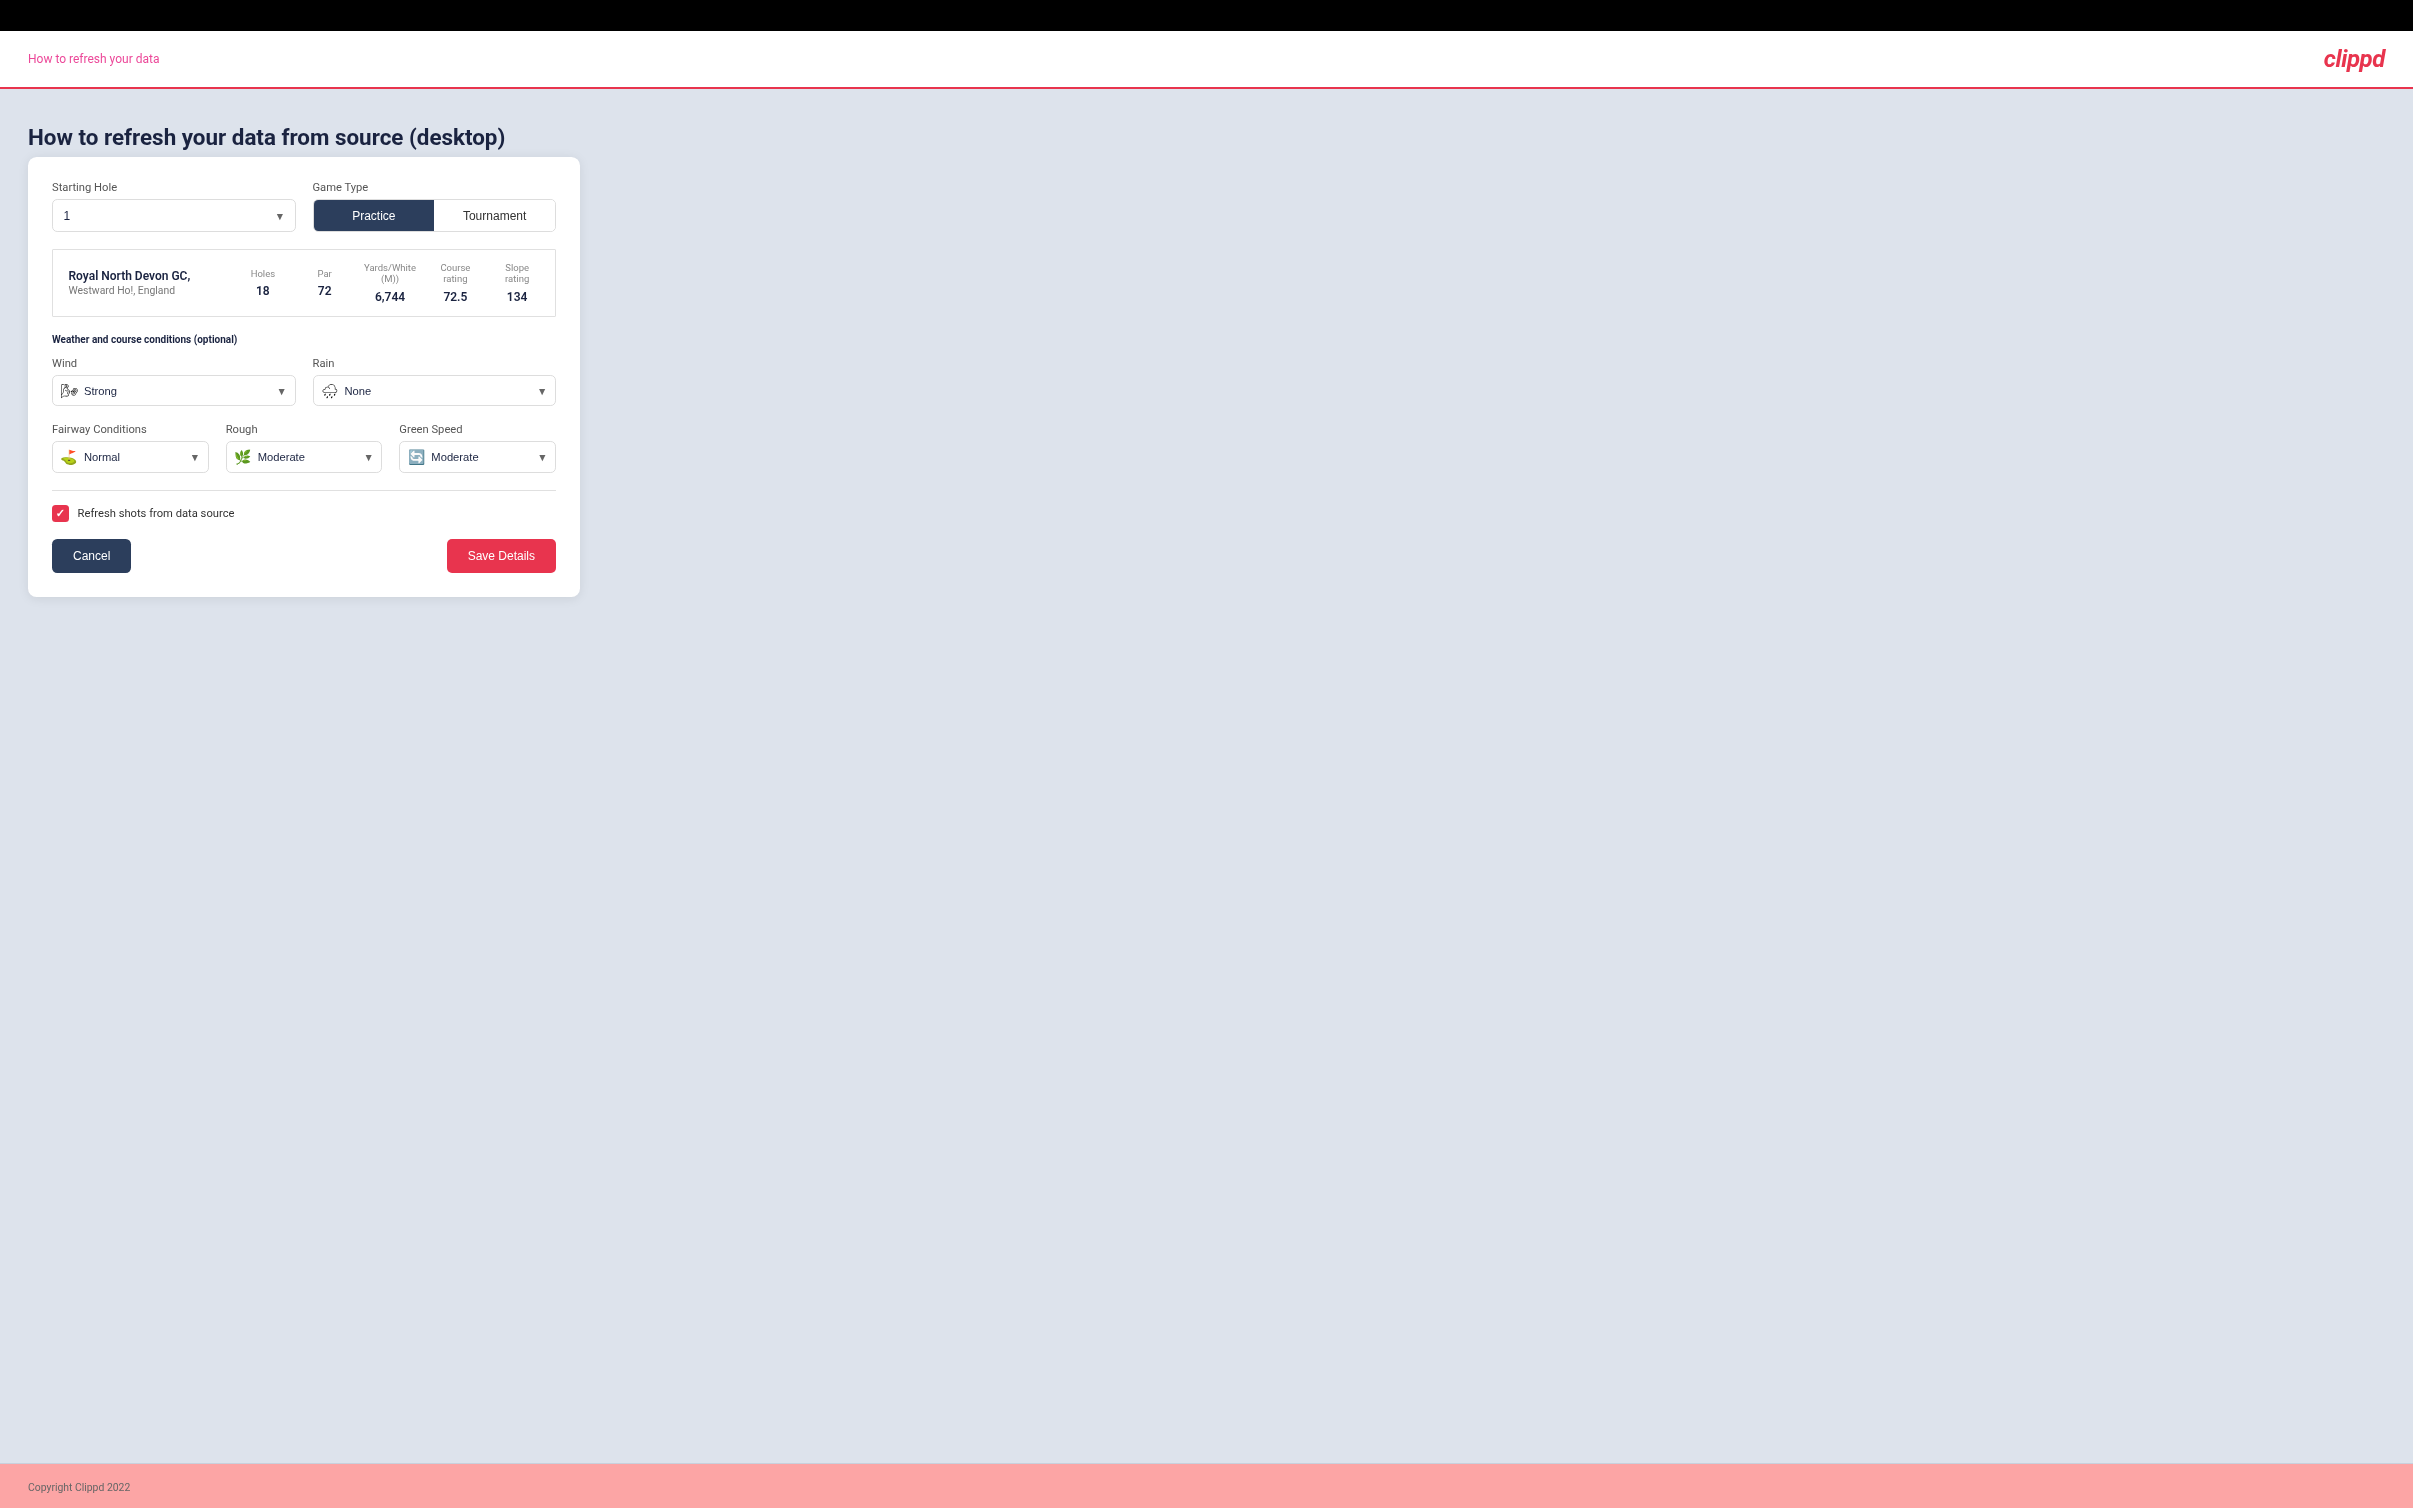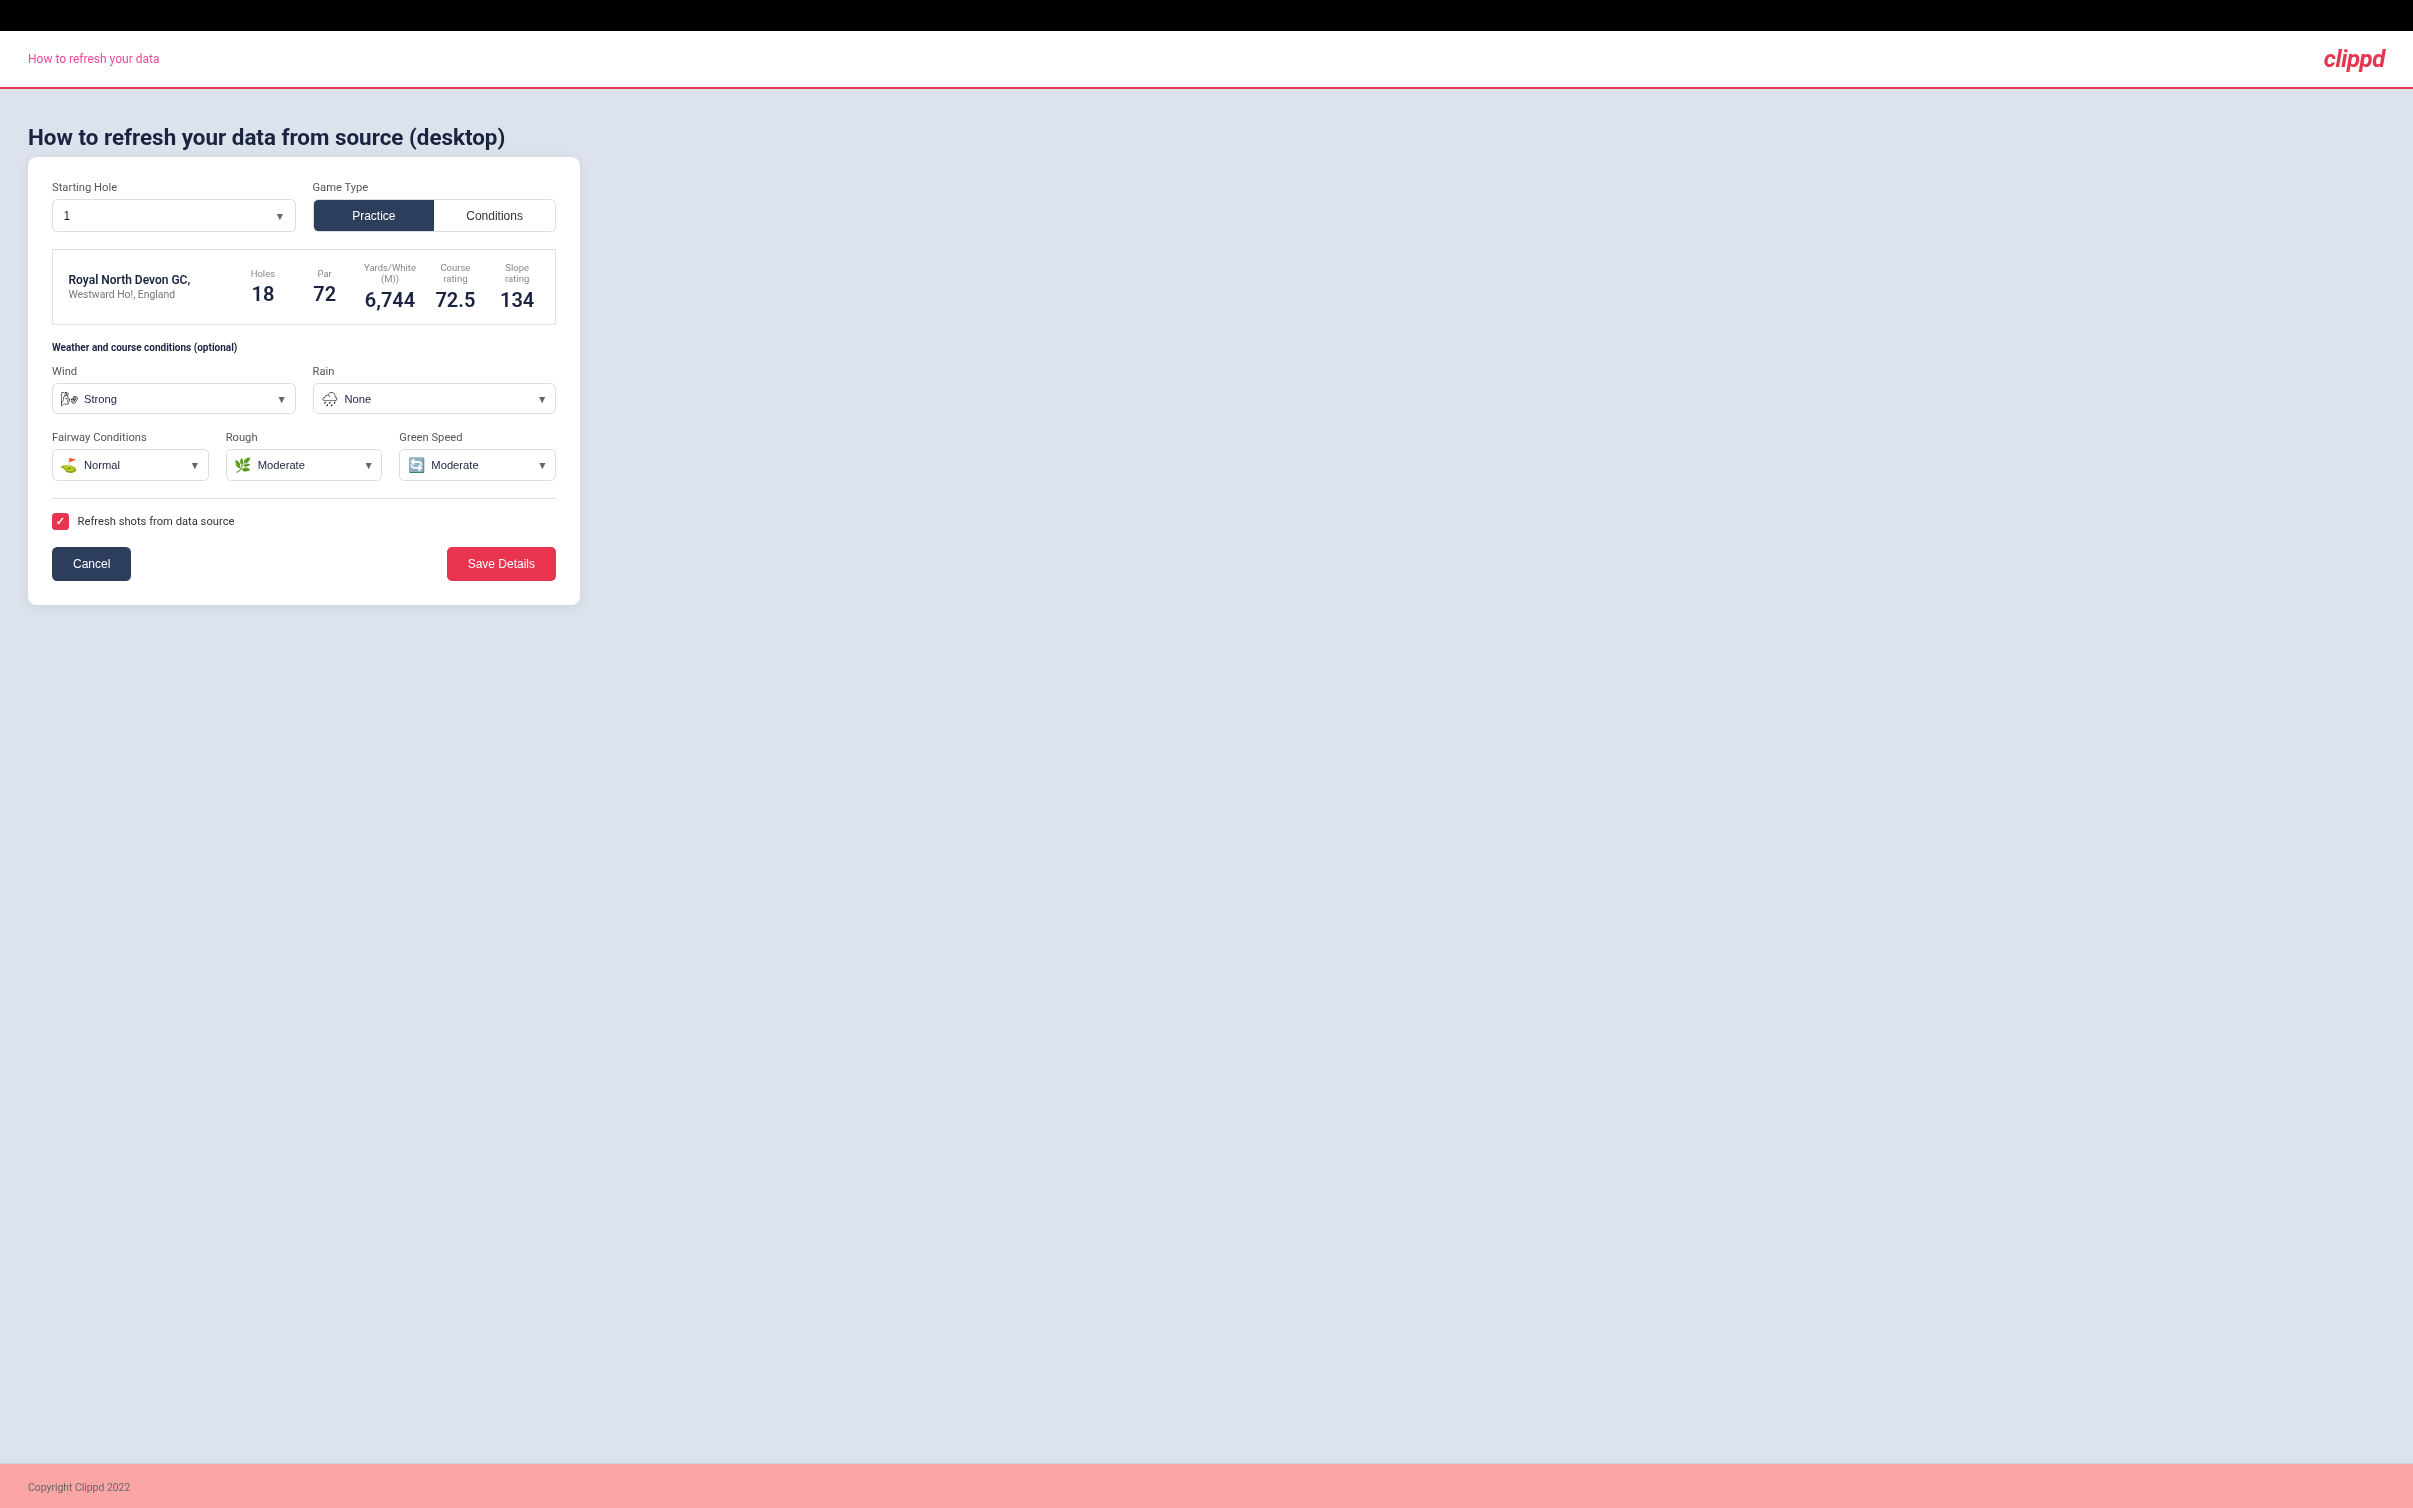--- a/index.html
+++ b/index.html
@@ -181,21 +181,21 @@
     }
 
     .stat-label {
       font-size: 9.5px;
       color: #888;
       display: block;
       margin-bottom: 3.5px;
     }
 
     .stat-value {
-      font-size: 20px;
+      font-size: 12px;
       font-weight: 600;
       color: #1a2340;
     }
 
     .section-title {
       font-size: 10px;
       font-weight: 700;
       color: #1a2340;
       margin-bottom: 12px;
     }
@@ -362,21 +362,21 @@
               <option>1</option>
               <option>10</option>
             </select>
             <span class="select-arrow">▼</span>
           </div>
         </div>
         <div class="form-group">
           <label class="form-label">Game Type</label>
           <div class="game-type-toggle">
             <button class="toggle-btn active">Practice</button>
-            <button class="toggle-btn inactive">Conditions</button>
+            <button class="toggle-btn inactive">Tournament</button>
           </div>
         </div>
       </div>
 
       <div class="course-info-box">
         <div class="course-name-section">
           <div class="course-name">Royal North Devon GC,</div>
           <div class="course-location">Westward Ho!, England</div>
         </div>
         <div class="course-stat">

